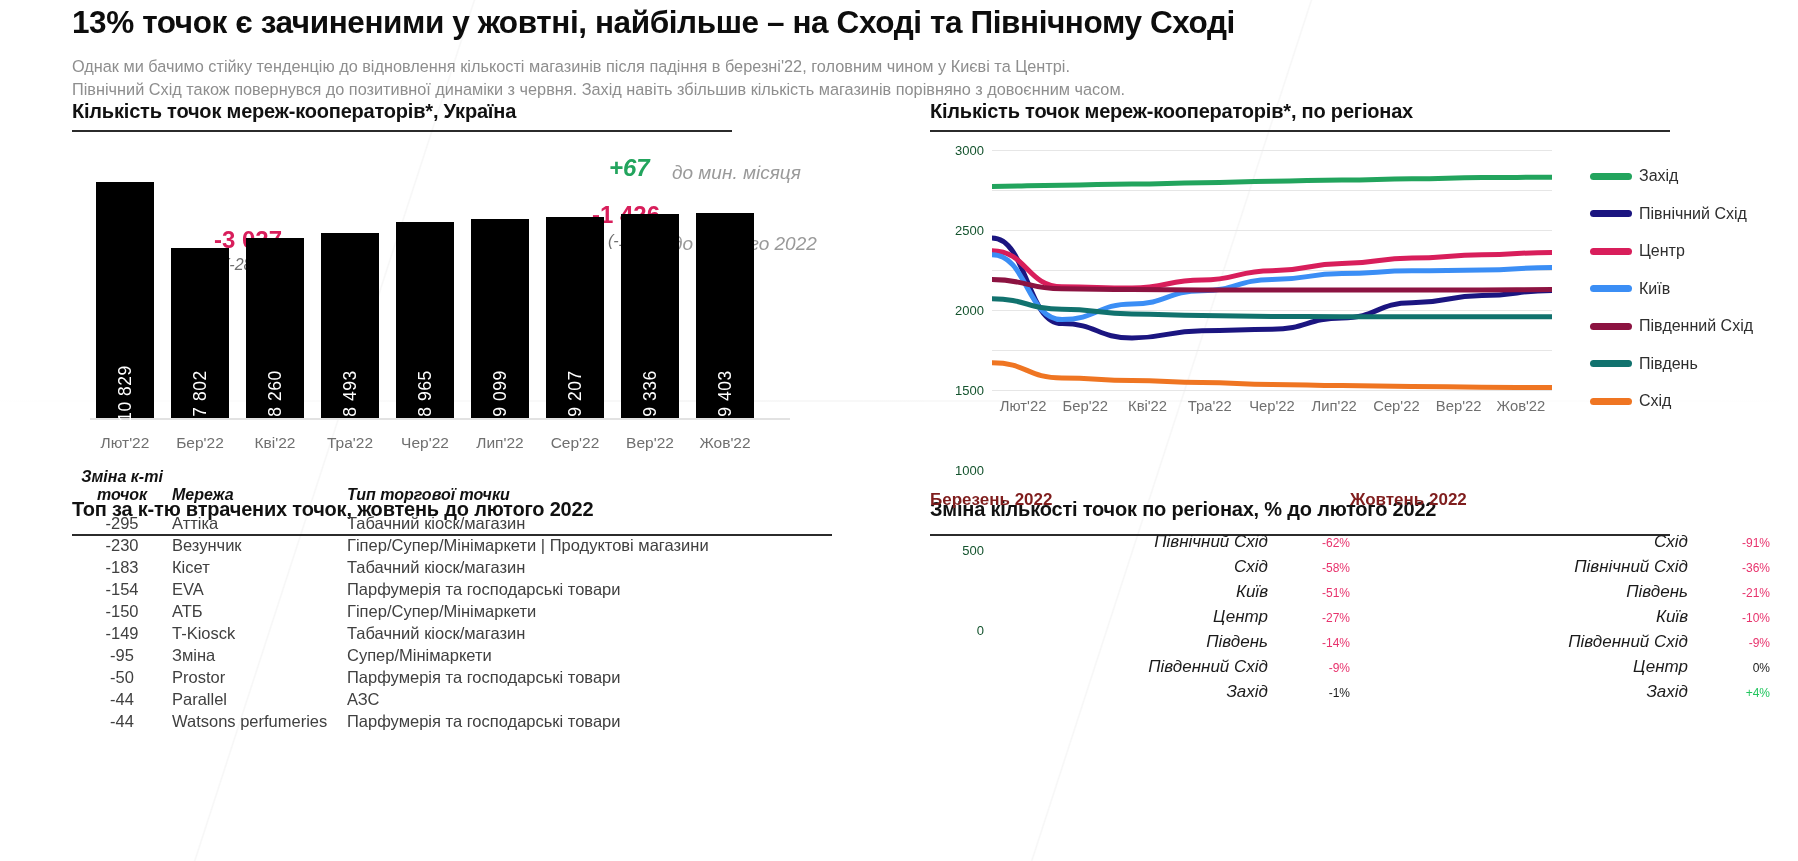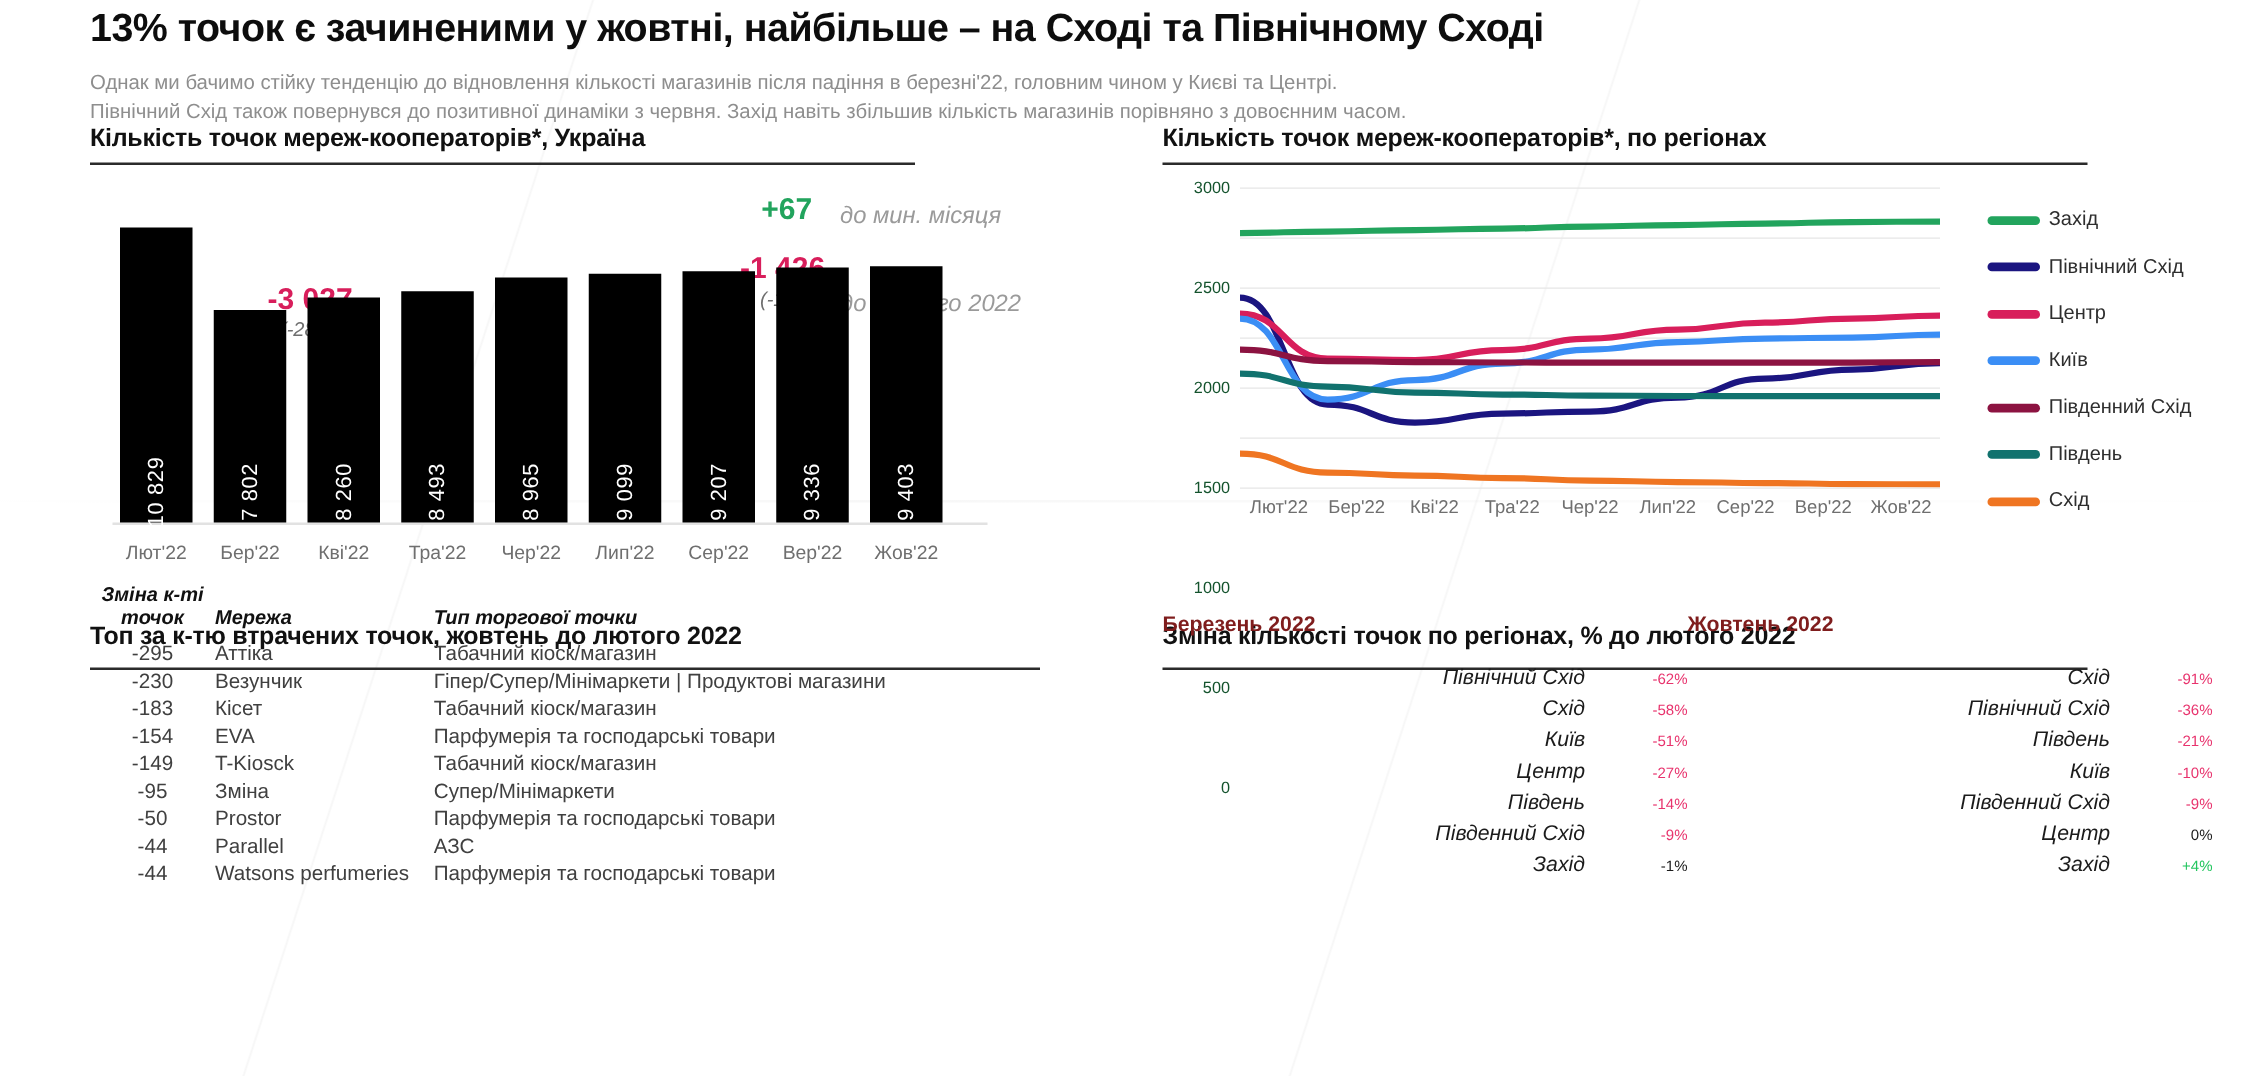--- a/index.html
+++ b/index.html
@@ -49,21 +49,21 @@
   }
   .axis-line { position:absolute; left: 18px; bottom: 40px; width: 700px; height: 2px; background: #e2e2e2; }
   .xlabels { position:absolute; left: 24px; bottom: 8px; width: 688px; display:flex; gap: 17px; }
   .xlabels div { width: 58px; text-align:center; font-size: 15.5px; color:#6f6f6f; white-space:nowrap; }
 
   .ann { position:absolute; white-space:nowrap; }
   .ann-big { font-size: 24px; font-weight: bold; }
   .ann-pct { font-size: 16px; font-style: italic; color:#6f6f6f; }
   .ann-note { font-size: 19px; font-style: italic; color:#9a9a9a; }
   .neg { color:#d81e5b; }
-  .pos { color:#22a45d; }
+  .pos { color:#22a45d;font-style:italic; }
 
   
   #line-panel { position:absolute; left: 930px; top: 140px; width: 830px; height: 320px; }
   .lc-plot { position:absolute; left: 62px; top: 10px; width: 560px; height: 240px; }
   .gridline { position:absolute; left:0; width: 100%; height: 1px; background:#e6e6e6; }
   .ytick { position:absolute; right: 100%; margin-right: 8px; transform: translateY(-50%);
            font-size: 13px; color:#14532d; white-space:nowrap; }
   .lc-x { position:absolute; left: 62px; top: 258px; width: 560px; display:flex; }
   .lc-x div { flex:1; text-align:center; font-size: 14.8px; color:#6f6f6f; white-space:nowrap; }
   .legend { position:absolute; left: 660px; top: 22px; }
@@ -292,20 +292,25 @@
             <td class="c-num">-183</td>
             <td>Кісет</td>
             <td>Табачний кіоск/магазин</td>
           </tr>
           <tr>
             <td class="c-num">-154</td>
             <td>EVA</td>
             <td>Парфумерія та господарські товари</td>
           </tr>
           <tr>
+            <td class="c-num">-150</td>
+            <td>АТБ</td>
+            <td>Гіпер/Супер/Мінімаркети</td>
+          </tr>
+          <tr>
             <td class="c-num">-149</td>
             <td>T-Kiosck</td>
             <td>Табачний кіоск/магазин</td>
           </tr>
           <tr>
             <td class="c-num">-95</td>
             <td>Зміна</td>
             <td>Супер/Мінімаркети</td>
           </tr>
           <tr>

